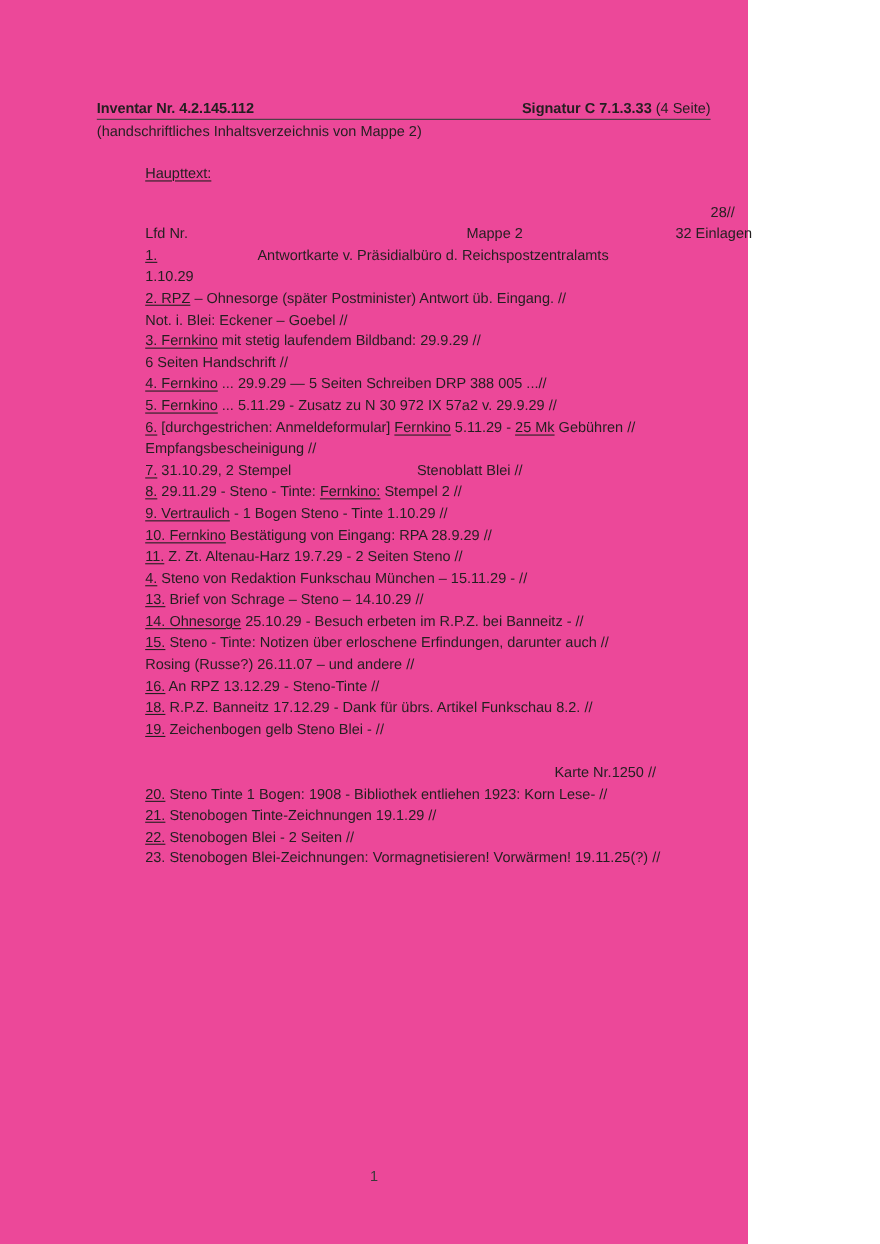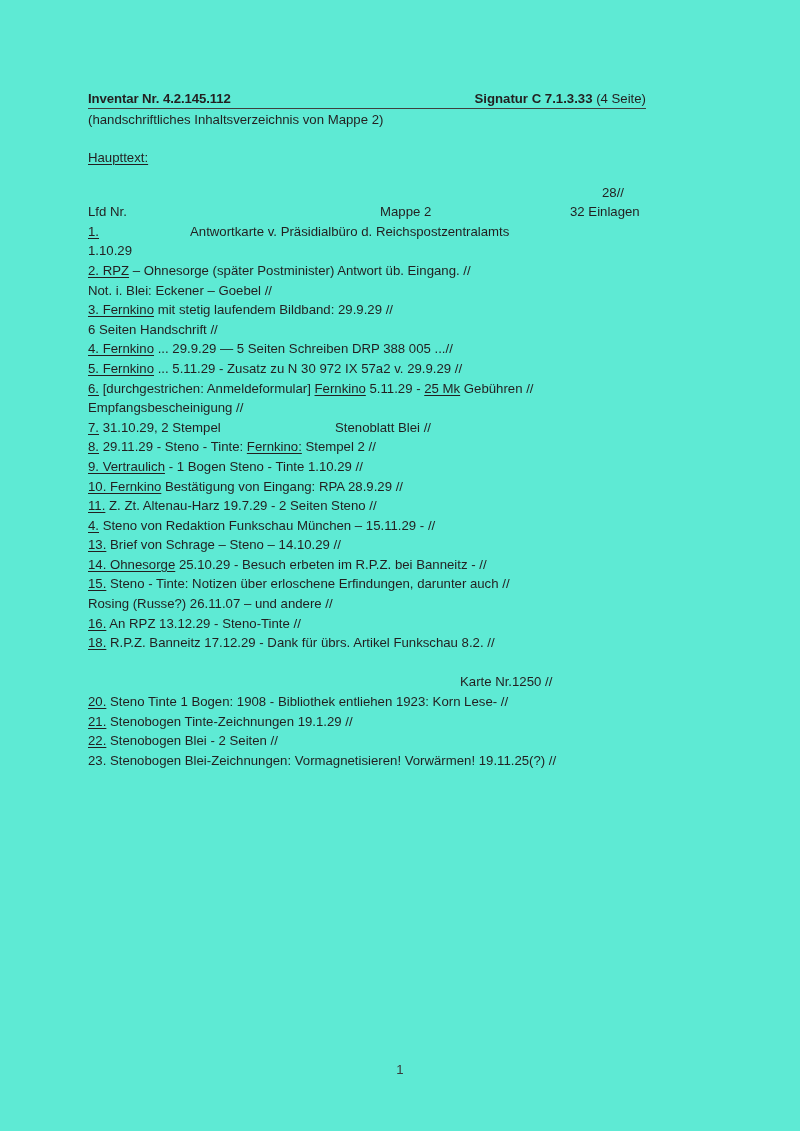--- a/index.html
+++ b/index.html
@@ -12,23 +12,23 @@
     height: 1131px;
     background: #ffffff;
     font-family: "Liberation Sans", sans-serif;
     color: #231f20;
     position: relative;
     overflow: hidden;
   }
   .page {
     position: absolute;
     left: 0; top: 0;
-    width: 800px;
+    width: 680px;
     height: 1131px;
-    background: #5eead4;
+    background: #ec4899;
   }
   .content {
     position: absolute;
     left: 88px;
     top: 88px;
     width: 620px;
   }
 
   
   .doc-header {
@@ -68,20 +68,21 @@
     margin-top: 17px;
     font-size: 13.2px;
     line-height: 19.6px;
   }
   .ln {
     display: block;
     height: 19.6px;
     line-height: 19.6px;
     white-space: pre;
     position: relative;
+    margin-left: 44px;
   }
   .ln.gap { height: 19.6px; }
   .ln.spacer { height: 15px; }
   .run { white-space: pre; }
   .run.u {
     text-decoration: underline;
     text-underline-offset: 2px;
     text-decoration-thickness: 1px;
   }
   .abs {
@@ -166,20 +167,21 @@
 
       <span class="ln"><span class="run u">15.</span><span class="run"> Steno - Tinte: Notizen über erloschene Erfindungen, darunter auch //</span></span>
 
       <span class="ln"><span class="run">Rosing (Russe?) 26.11.07 – und andere //</span></span>
 
       <span class="ln"><span class="run u">16.</span><span class="run"> An RPZ 13.12.29 - Steno-Tinte //</span></span>
 
 
       <span class="ln"><span class="run u">18.</span><span class="run"> R.P.Z. Banneitz 17.12.29 - Dank für übrs. Artikel Funkschau 8.2. //</span></span>
 
+      <span class="ln"><span class="run u">19.</span><span class="run"> Zeichenbogen gelb Steno Blei - //</span></span>
 
       <span class="ln gap"></span>
 
       <span class="ln"><span class="abs" style="left:372px;">Karte Nr.1250 //</span></span>
 
       <span class="ln"><span class="run u">20.</span><span class="run"> Steno Tinte 1 Bogen: 1908 - Bibliothek entliehen 1923: Korn Lese- //</span></span>
 
       <span class="ln"><span class="run u">21.</span><span class="run"> Stenobogen Tinte-Zeichnungen 19.1.29 //</span></span>
 
       <span class="ln"><span class="run u">22.</span><span class="run"> Stenobogen Blei - 2 Seiten //</span></span>

